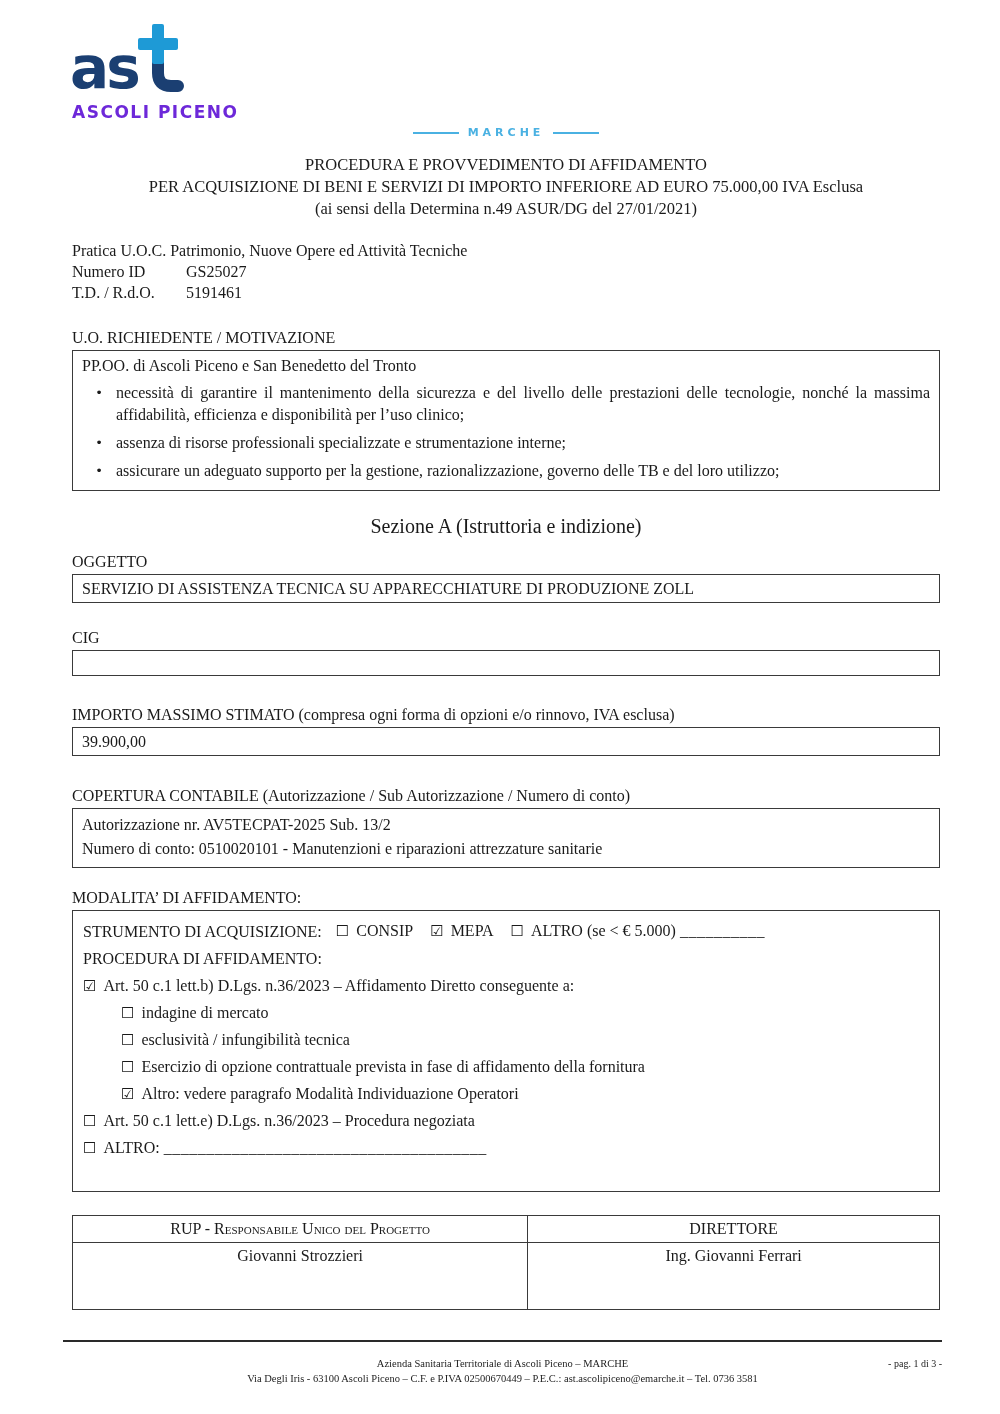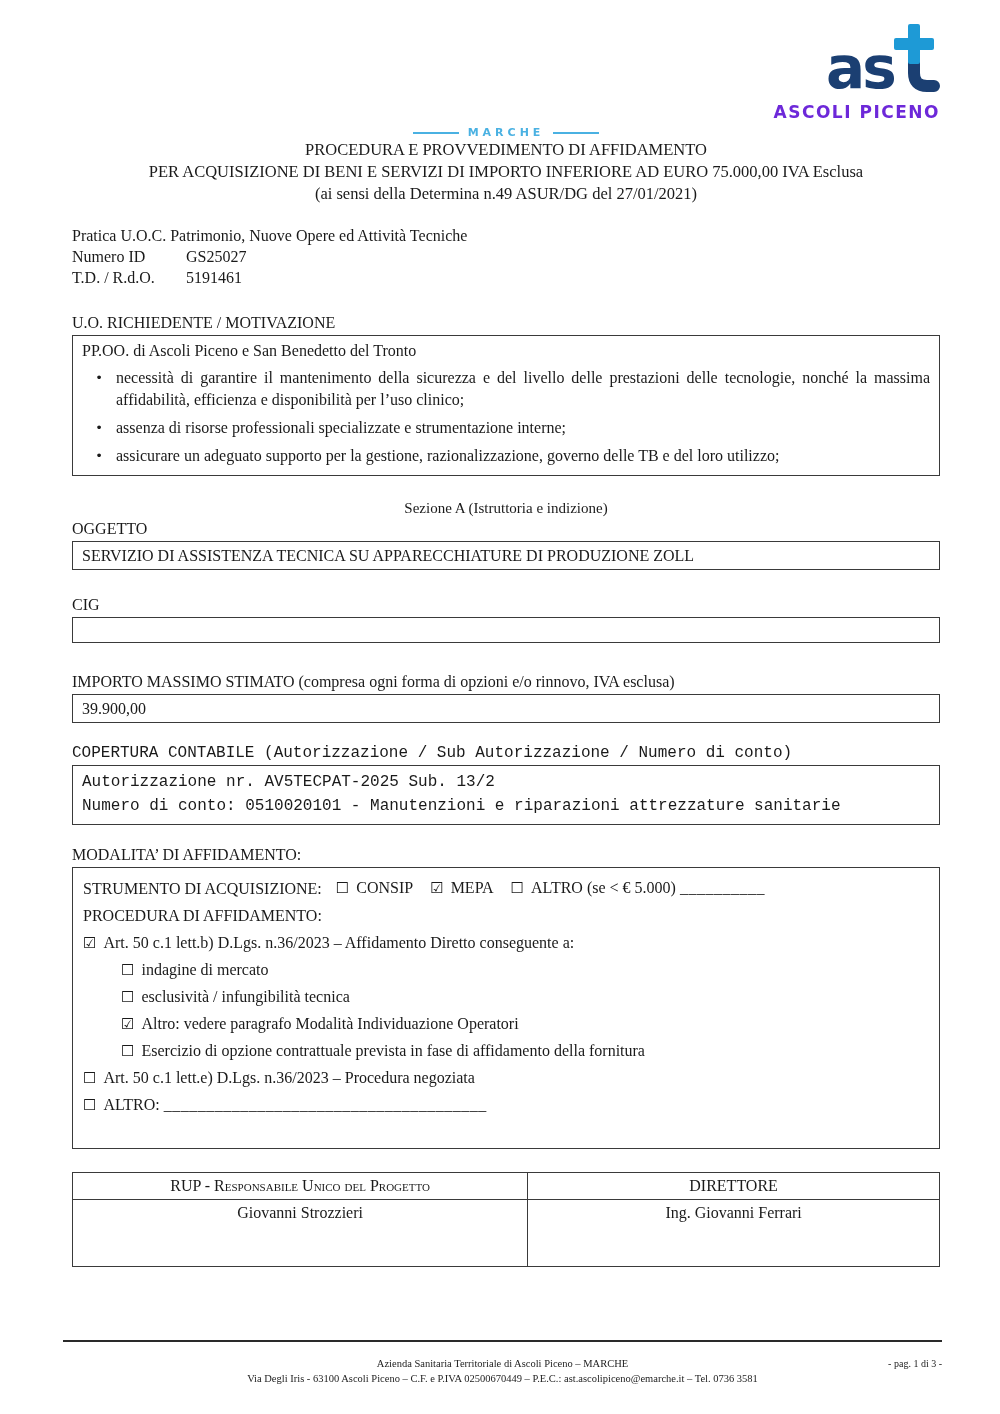--- a/index.html
+++ b/index.html
@@ -12,36 +12,36 @@
     overflow: hidden;
   }
   .page {
     position: relative;
     width: 1000px;
     height: 1414px;
     padding: 24px 60px 0 72px;
   }
 
   
-  .logo { text-align: right; }
+  .logo { text-align: left; }
   .logo-mark-wrap { display: inline-block; }
   .mark-text { font-family: "DejaVu Sans", sans-serif; font-weight: 700; font-size: 58px; fill: #1b3f72; letter-spacing: -3px; }
   .logo-name {
     font-family: "DejaVu Sans", sans-serif; font-weight: 700;
     font-size: 17px; color: #6d28d9; letter-spacing: 1.5px; margin-top: 2px;
   }
   .logo-region-row { display: flex; justify-content: center; align-items: center; gap: 9px; margin-top: 4px; }
   .logo-region {
     font-family: "DejaVu Sans", sans-serif; font-weight: 600;
     font-size: 11px; color: #4ab1e2; letter-spacing: 4px;
   }
   .region-line { width: 46px; height: 2px; background: #4ab1e2; }
 
   
-  .doc-title { text-align: center; font-size: 16.5px; line-height: 22px; }
+  .doc-title { text-align: center; margin-top: 15px; font-size: 16.5px; line-height: 22px; }
 
   
   .pratica { margin-top: 20px; font-size: 16px; line-height: 21px; }
   .pr-label-fixed { display: inline-block; width: 110px; }
 
   
   .section-heading { font-size: 16px; line-height: 20px; }
   .box {
     border: 1px solid #3a3a3a;
     padding: 3px 9px;
@@ -50,27 +50,27 @@
     margin-top: 2px;
   }
   .value-box { min-height: 26px; }
 
   .richiedente { margin-top: 25px; }
   .richiedente .box { padding: 4px 9px 8px 9px; }
   .bullet-row { display: flex; margin-top: 6px; }
   .bullet-dot { width: 34px; text-align: center; flex: 0 0 34px; font-family: "DejaVu Sans", sans-serif; font-size: 13px; }
   .bullet-text { flex: 1; text-align: justify; line-height: 22px; }
 
-  .sezione-a { margin-top: 24px; text-align: center; font-size: 15px; }
-
-  .oggetto { margin-top: 2px; }
+  .sezione-a { margin-top: 24px; text-align: center; font-size: 20px; }
+
+  .oggetto { margin-top: 14px; }
   .cig { margin-top: 25px; }
   .caratteristiche { margin-top: 24px; }
   .importo { margin-top: 29px; }
-  .copertura { margin-top: 20px; font-family: Liberation Mono, monospace; }
+  .copertura { margin-top: 30px; }
   .copertura .box { padding: 4px 9px 6px 9px; }
   .copertura .cop-line { line-height: 24px; }
 
   
   .modalita { margin-top: 20px; }
   .modalita .box { padding: 6px 10px 30px 10px; }
   .chk-row { line-height: 26px; font-size: 16px; margin-top: 1px; }
   .chk-row.indent { margin-left: 38px; }
   .chk {
     font-family: "DejaVu Sans", sans-serif;
@@ -217,24 +217,24 @@
       <div class="chk-row">
         <span class="chk">☑</span><span>Art. 50 c.1 lett.b) D.Lgs. n.36/2023 – Affidamento Diretto conseguente a:</span>
       </div>
       <div class="chk-row indent">
         <span class="chk">☐</span><span>indagine di mercato</span>
       </div>
       <div class="chk-row indent">
         <span class="chk">☐</span><span>esclusività / infungibilità tecnica</span>
       </div>
       <div class="chk-row indent">
+        <span class="chk">☐</span><span>Esercizio di opzione contrattuale prevista in fase di affidamento della fornitura</span>
+      </div>
+      <div class="chk-row indent">
         <span class="chk">☑</span><span>Altro: vedere paragrafo Modalità Individuazione Operatori</span>
-      </div>
-      <div class="chk-row indent">
-        <span class="chk">☐</span><span>Esercizio di opzione contrattuale prevista in fase di affidamento della fornitura</span>
       </div>
       <div class="chk-row">
         <span class="chk">☐</span><span>Art. 50 c.1 lett.e) D.Lgs. n.36/2023 – Procedura negoziata</span>
       </div>
       <div class="chk-row">
         <span class="chk">☐</span><span>ALTRO:</span>
         <span class="blank">______________________________________</span>
       </div>
 
     </div>

